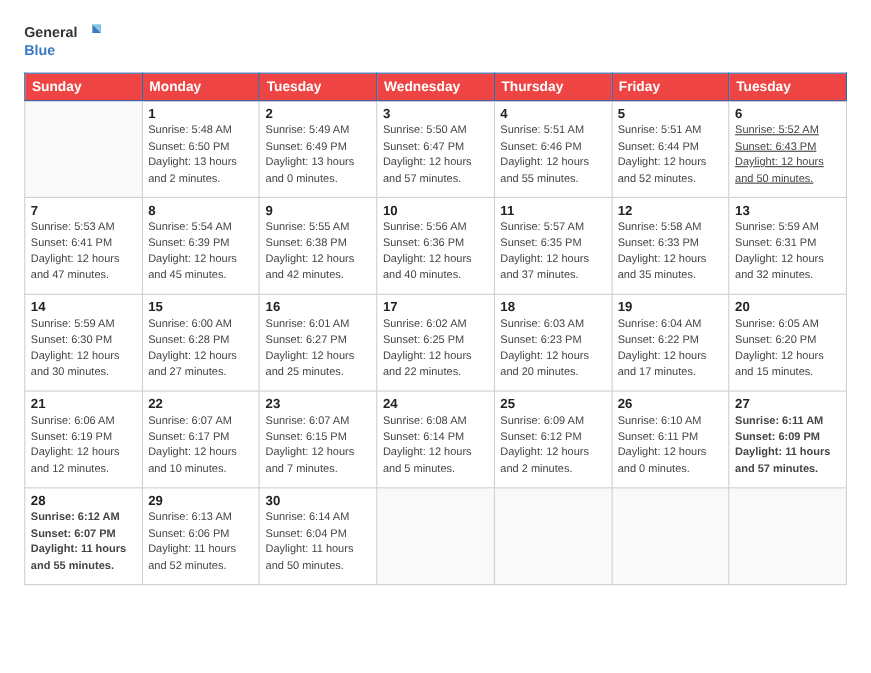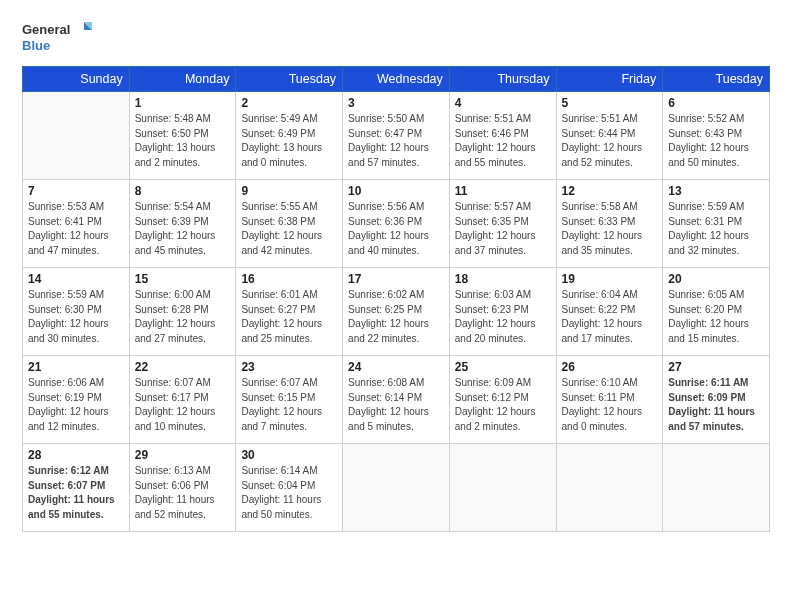--- a/index.html
+++ b/index.html
@@ -42,26 +42,26 @@
       color: #555;
     }
     .calendar {
       flex: 1;
       border: 1px solid #ccc;
       border-collapse: collapse;
       width: 100%;
       table-layout: fixed;
     }
     .calendar th {
-      background-color: #1d4ed8;
+      background-color: #ef4444;
       color: white;
-      text-align: right;
+      text-align: left;
       padding: 5px 6px;
       font-size: 12.5px;
-      font-weight: normal;
+      font-weight: bold;
       border: 1px solid #2d6aad;
     }
     .calendar td {
       vertical-align: top;
       border: 1px solid #d0d0d0;
       padding: 4px 5px;
       font-size: 9.5px;
       color: #333;
       height: 88px;
     }
@@ -148,21 +148,21 @@
           </td>
           <td>
             <span class="day-num">5</span>
             <div class="day-info" style="white-space: pre-line;">Sunrise: 5:51 AM
 Sunset: 6:44 PM
 Daylight: 12 hours
 and 52 minutes.</div>
           </td>
           <td>
             <span class="day-num">6</span>
-            <div class="day-info" style="white-space: pre-line;">Sunrise: 5:52 AM
+            <div class="day-info" style="white-space: pre-line; text-decoration: underline;">Sunrise: 5:52 AM
 Sunset: 6:43 PM
 Daylight: 12 hours
 and 50 minutes.</div>
           </td>
         </tr>
         <tr class="week-row">
           <td>
             <span class="day-num">7</span>
             <div class="day-info" style="white-space: pre-line;">Sunrise: 5:53 AM
 Sunset: 6:41 PM

